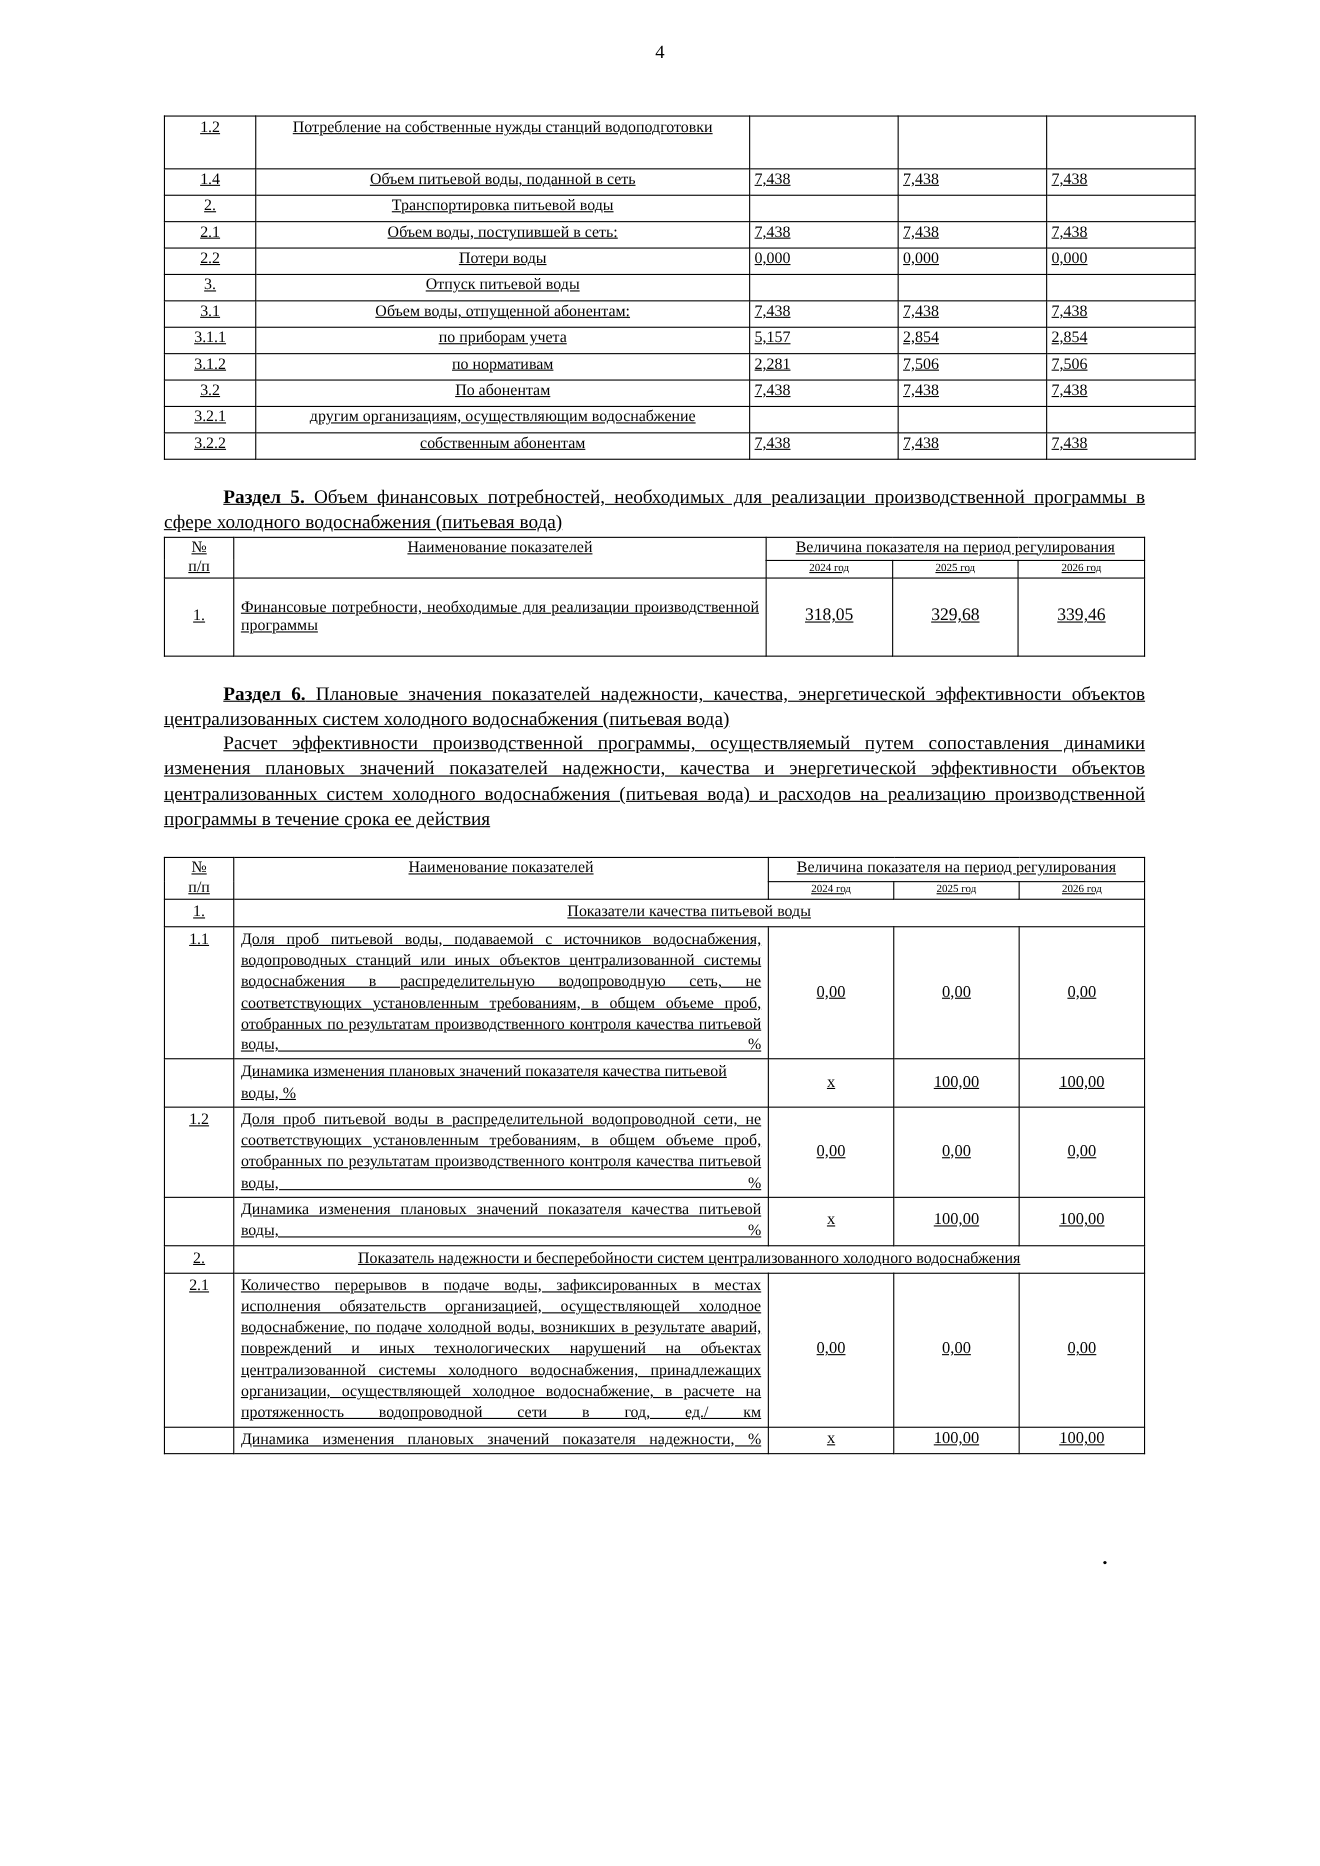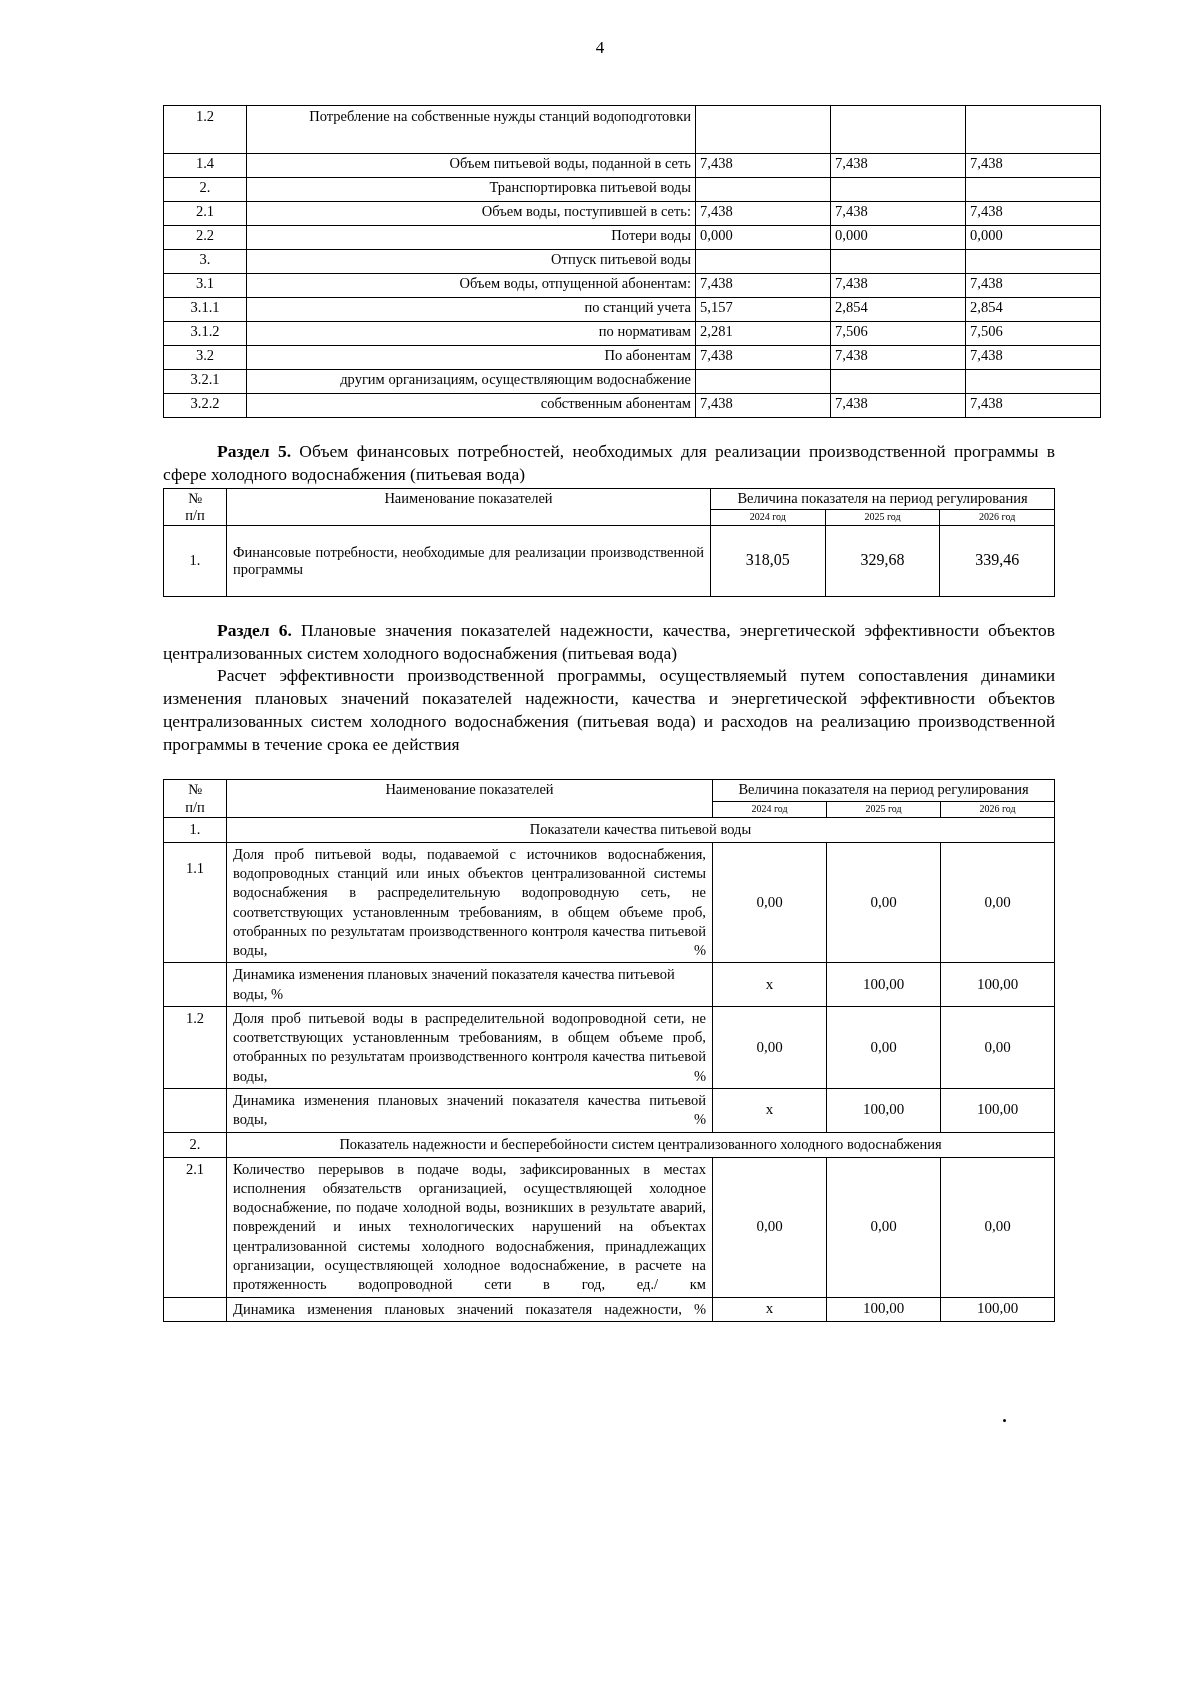--- a/index.html
+++ b/index.html
@@ -24,23 +24,24 @@
     top: 38px;
     left: 0;
     width: 1200px;
     text-align: center;
     font-size: 17px;
     font-family: "Liberation Serif", serif;
   }
 
   .content {
     position: absolute;
-    left: 163px;
+    left: 149px;
     top: 105px;
     width: 892px;
+    text-decoration: underline;
   }
 
   
   table.doc {
     border-collapse: collapse;
     width: 892px;
     table-layout: fixed;
     font-size: 14.5px;
     line-height: 1.18;
   }
@@ -48,21 +49,21 @@
     border: 1.15px solid #000;
     padding: 1px 4px;
     vertical-align: top;
     font-weight: normal;
   }
   .c-num       { width: 74px;  text-align: center; vertical-align: middle; }
   .c-name      { width: 440px; text-align: left; }
   .c-val       { width: 126px; text-align: left; vertical-align: middle; }
 
   .t1 td { height: 21px; vertical-align: middle; padding-top: 0; padding-bottom: 0;}
-  .t1 td.c-name { text-align: right; }
+  .t1 td.c-name { text-align: center; }
   .t1 td.tall { height: 44px; vertical-align: top; padding-top: 2px;}
 
   
   .sect {
     margin-top: 22px;
     font-size: 17.5px;
     line-height: 1.30;
     text-align: justify;
     text-indent: 54px;
   }
@@ -170,21 +171,21 @@
         </tr>
         <tr>
           <td class="c-num">3.1</td>
           <td class="c-name">Объем воды, отпущенной абонентам:</td>
           <td class="c-val">7,438</td>
           <td class="c-val">7,438</td>
           <td class="c-val">7,438</td>
         </tr>
         <tr>
           <td class="c-num">3.1.1</td>
-          <td class="c-name">по станций учета</td>
+          <td class="c-name">по приборам учета</td>
           <td class="c-val">5,157</td>
           <td class="c-val">2,854</td>
           <td class="c-val">2,854</td>
         </tr>
         <tr>
           <td class="c-num">3.1.2</td>
           <td class="c-name">по нормативам</td>
           <td class="c-val">2,281</td>
           <td class="c-val">7,506</td>
           <td class="c-val">7,506</td>
@@ -264,21 +265,21 @@
         </tr>
       </thead>
       <tbody>
 
         <tr class="group-row">
           <td class="c3-np">1.</td>
           <td colspan="4">Показатели качества питьевой воды</td>
         </tr>
 
         <tr>
-          <td class="c3-np" style="vertical-align:top;padding-top:17px">1.1</td>
+          <td class="c3-np" style="vertical-align:top;padding-top:3px">1.1</td>
           <td class="c3-name name-just spread">Доля проб питьевой воды, подаваемой с источников водоснабжения, водопроводных станций или иных объектов централизованной системы водоснабжения в распределительную водопроводную сеть, не соответствующих установленным требованиям, в общем объеме проб, отобранных по результатам производственного контроля качества питьевой воды, %</td>
           <td class="c3-val">0,00</td>
           <td class="c3-val">0,00</td>
           <td class="c3-val">0,00</td>
         </tr>
 
         <tr class="dyn">
           <td class="c3-np"></td>
           <td class="c3-name" style="text-align:left">Динамика изменения плановых значений показателя качества питьевой воды, %</td>
           <td class="c3-val">х</td>

